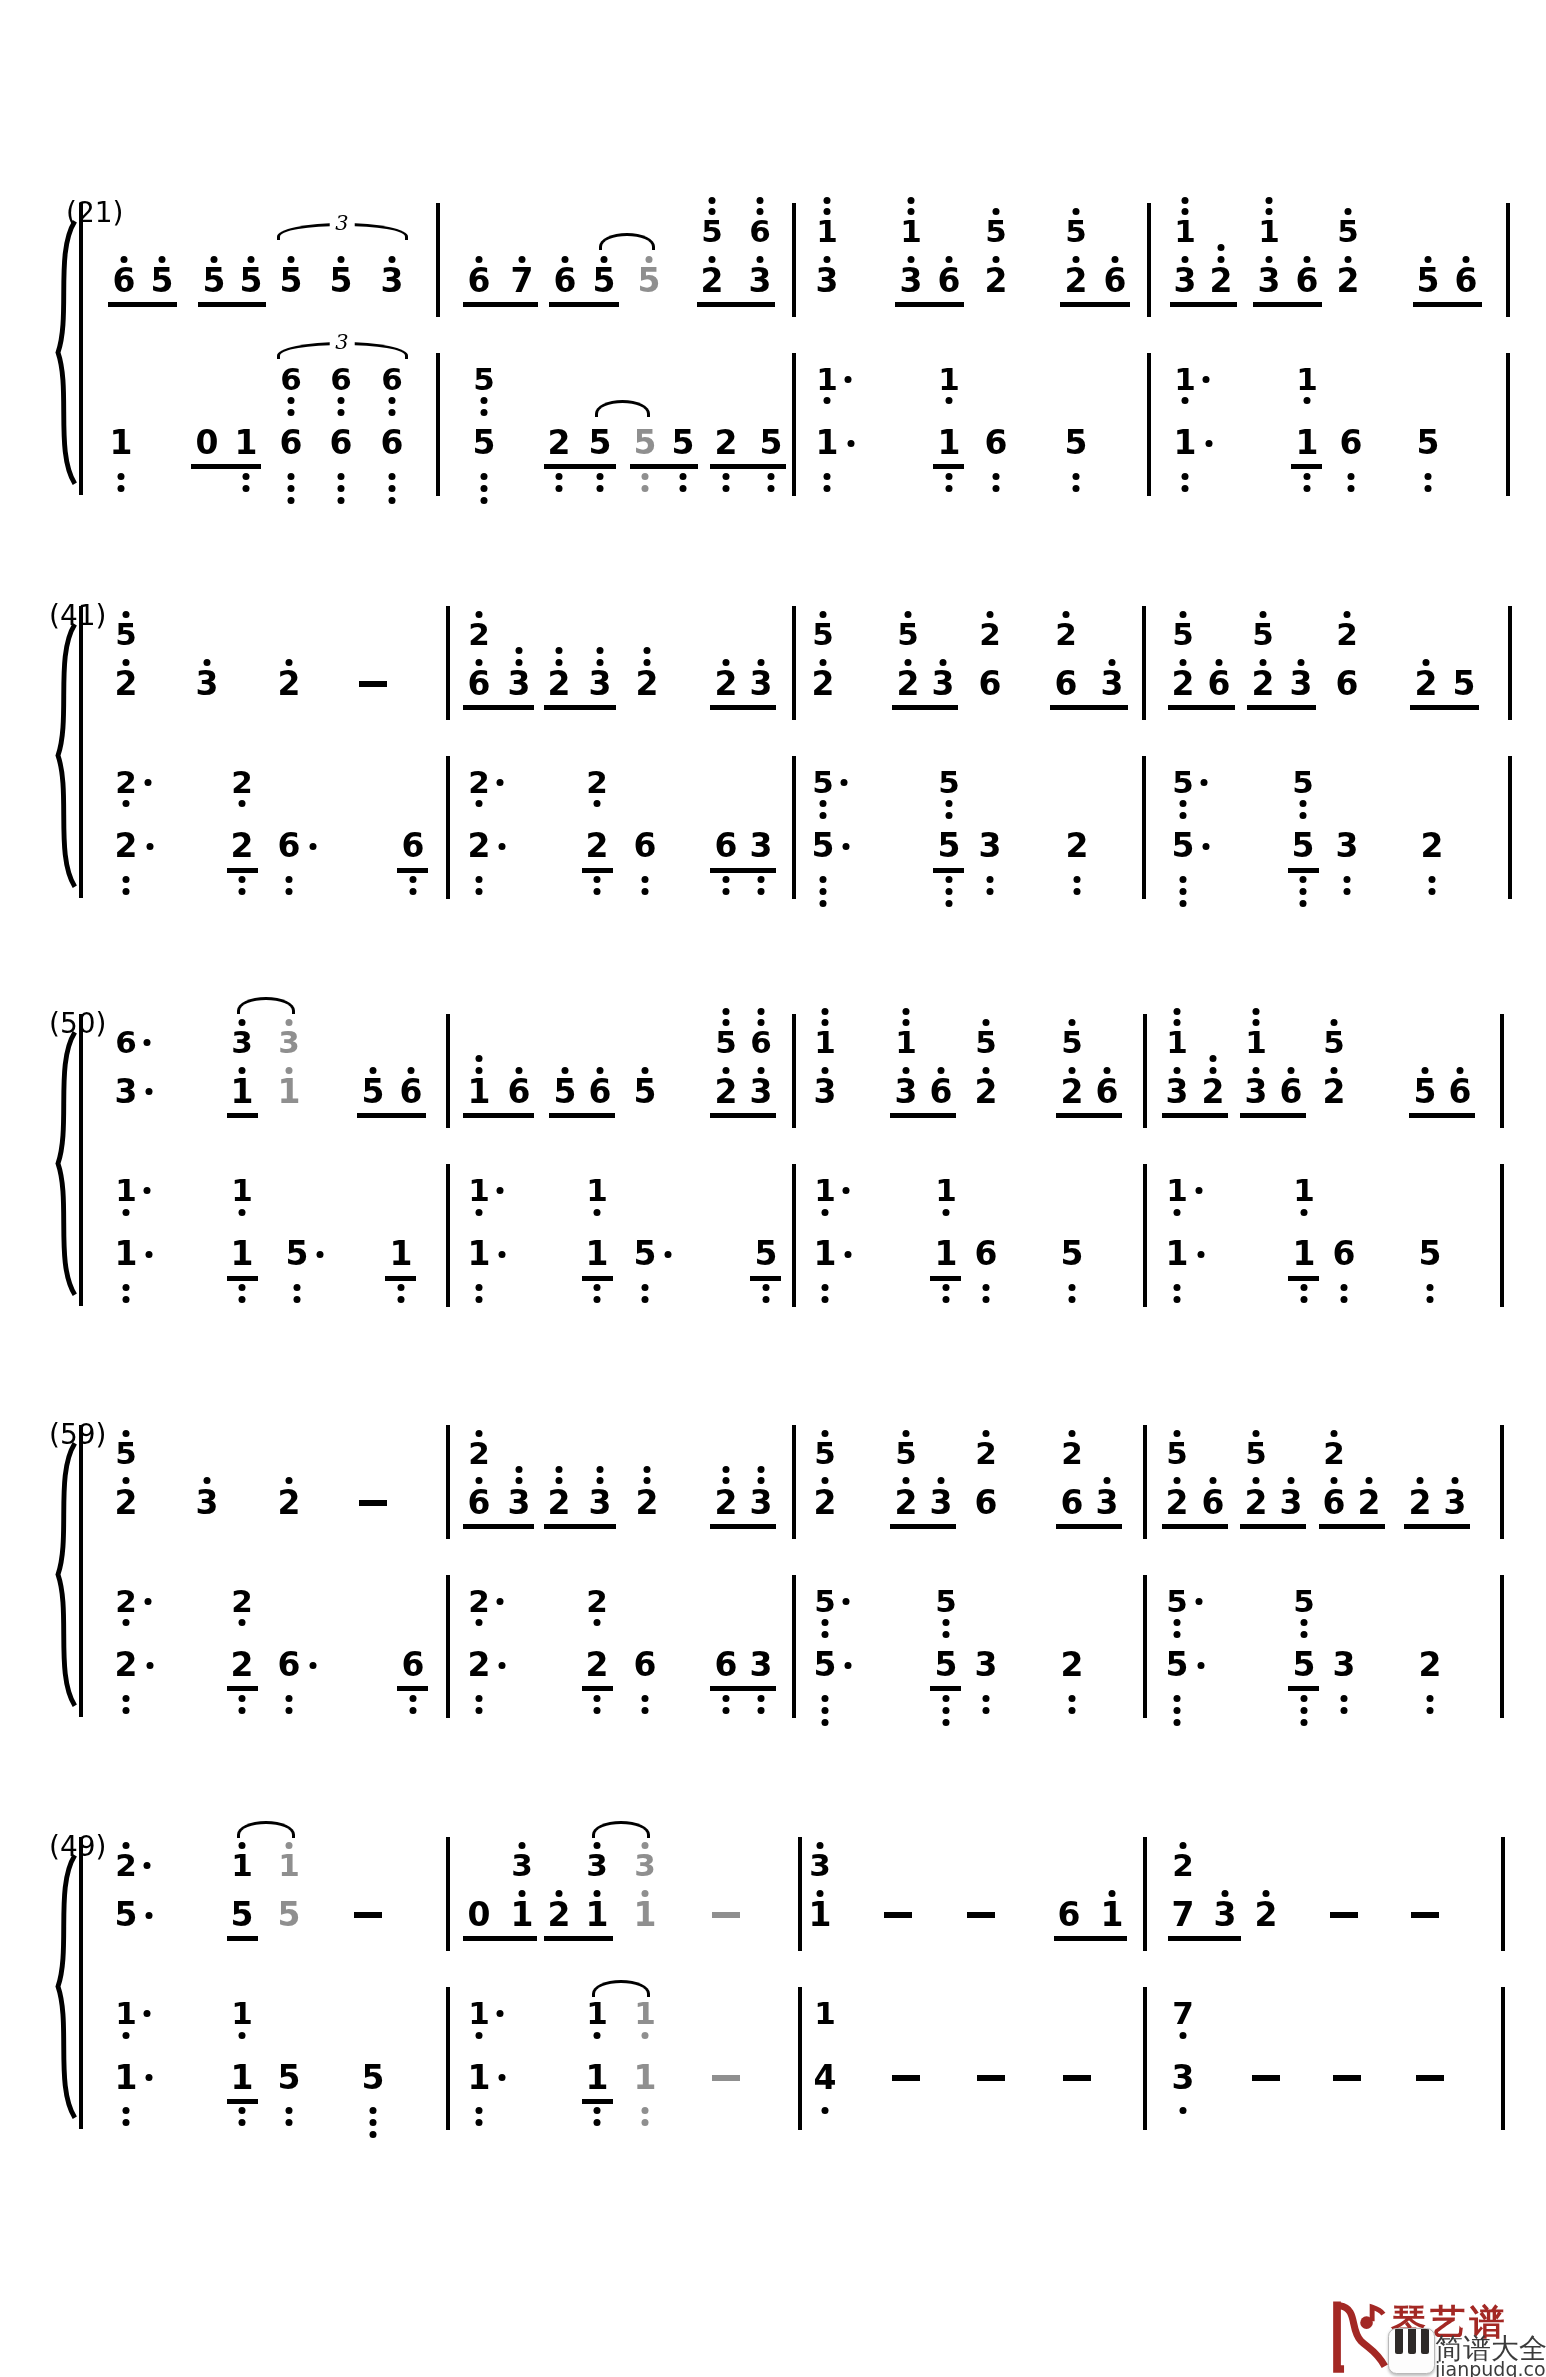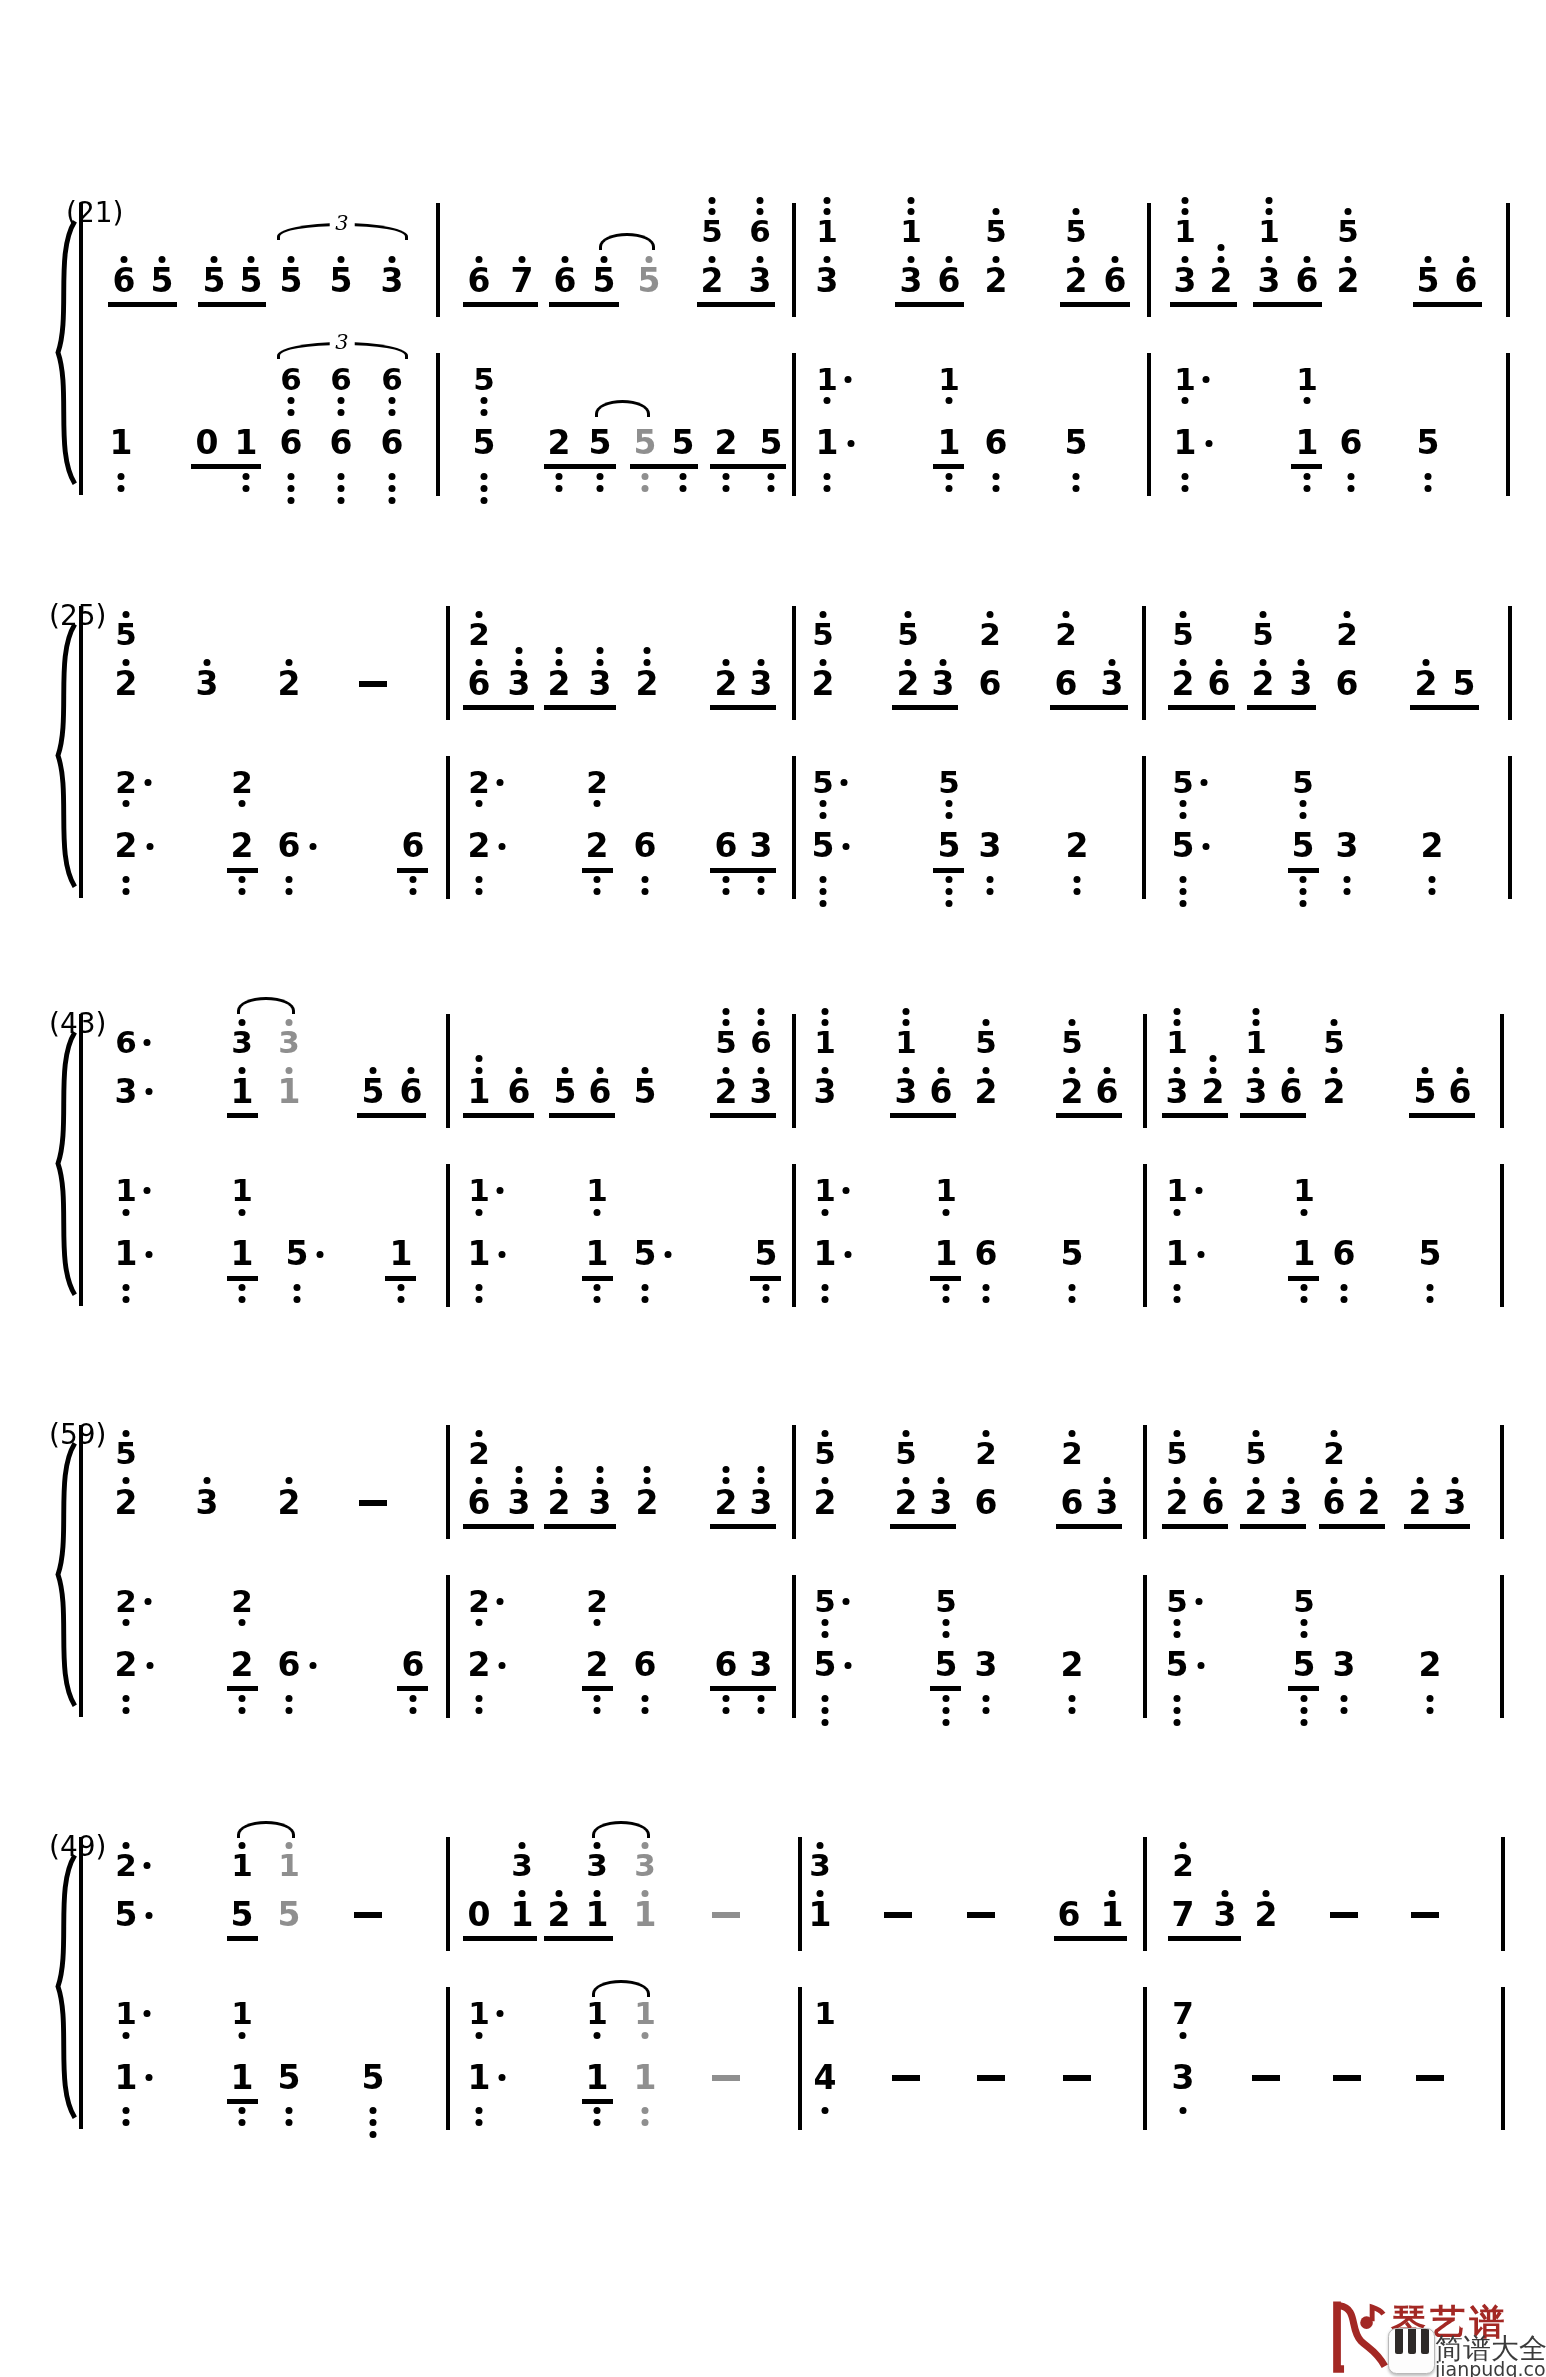--- a/index.html
+++ b/index.html
@@ -232,21 +232,21 @@
       <div class="odot" style="left: 1307px; top: 473px;"></div>
       <div class="odot" style="left: 1307px; top: 485px;"></div>
       <div class="num" style="left: 1307px; top: 364px; font-size: 31px;">1</div>
       <div class="odot" style="left: 1307px; top: 397px;"></div>
       <div class="num" style="left: 1351px; top: 426px; font-size: 33px;">6</div>
       <div class="odot" style="left: 1351px; top: 473px;"></div>
       <div class="odot" style="left: 1351px; top: 485px;"></div>
       <div class="num" style="left: 1428px; top: 426px; font-size: 33px;">5</div>
       <div class="odot" style="left: 1428px; top: 473px;"></div>
       <div class="odot" style="left: 1428px; top: 485px;"></div>
-      <div class="syslabel" style="left: 49px; top: 599px;">(25)</div>
+      <div class="syslabel" style="left: 49px; top: 599px;">(41)</div>
       <svg width="42" height="265" viewBox="0 0 60 375" style="left: 44px; top: 623px;">
         <path d="M44 0 C16 45 38 135 20 187.5 C38 240 16 330 44 375" fill="none" stroke="#000" stroke-width="7"></path>
       </svg>
       <div class="bar" style="left: 79px; top: 606px; height: 292px;"></div>
       <div class="bar" style="left: 446px; top: 606px; height: 114px;"></div>
       <div class="bar" style="left: 446px; top: 756px; height: 143px;"></div>
       <div class="bar" style="left: 792px; top: 606px; height: 114px;"></div>
       <div class="bar" style="left: 792px; top: 756px; height: 143px;"></div>
       <div class="bar" style="left: 1142px; top: 606px; height: 114px;"></div>
       <div class="bar" style="left: 1142px; top: 756px; height: 143px;"></div>
@@ -408,21 +408,21 @@
       <div class="odot" style="left: 1303px; top: 900px;"></div>
       <div class="num" style="left: 1303px; top: 767px; font-size: 31px;">5</div>
       <div class="odot" style="left: 1303px; top: 800px;"></div>
       <div class="odot" style="left: 1303px; top: 812px;"></div>
       <div class="num" style="left: 1347px; top: 829px; font-size: 33px;">3</div>
       <div class="odot" style="left: 1347px; top: 876px;"></div>
       <div class="odot" style="left: 1347px; top: 888px;"></div>
       <div class="num" style="left: 1432px; top: 829px; font-size: 33px;">2</div>
       <div class="odot" style="left: 1432px; top: 876px;"></div>
       <div class="odot" style="left: 1432px; top: 888px;"></div>
-      <div class="syslabel" style="left: 49px; top: 1007px;">(43)</div>
+      <div class="syslabel" style="left: 49px; top: 1007px;">(50)</div>
       <svg width="42" height="265" viewBox="0 0 60 375" style="left: 44px; top: 1031px;">
         <path d="M44 0 C16 45 38 135 20 187.5 C38 240 16 330 44 375" fill="none" stroke="#000" stroke-width="7"></path>
       </svg>
       <div class="bar" style="left: 79px; top: 1014px; height: 292px;"></div>
       <div class="bar" style="left: 446px; top: 1014px; height: 114px;"></div>
       <div class="bar" style="left: 446px; top: 1164px; height: 143px;"></div>
       <div class="bar" style="left: 792px; top: 1014px; height: 114px;"></div>
       <div class="bar" style="left: 792px; top: 1164px; height: 143px;"></div>
       <div class="bar" style="left: 1143px; top: 1014px; height: 114px;"></div>
       <div class="bar" style="left: 1143px; top: 1164px; height: 143px;"></div>

